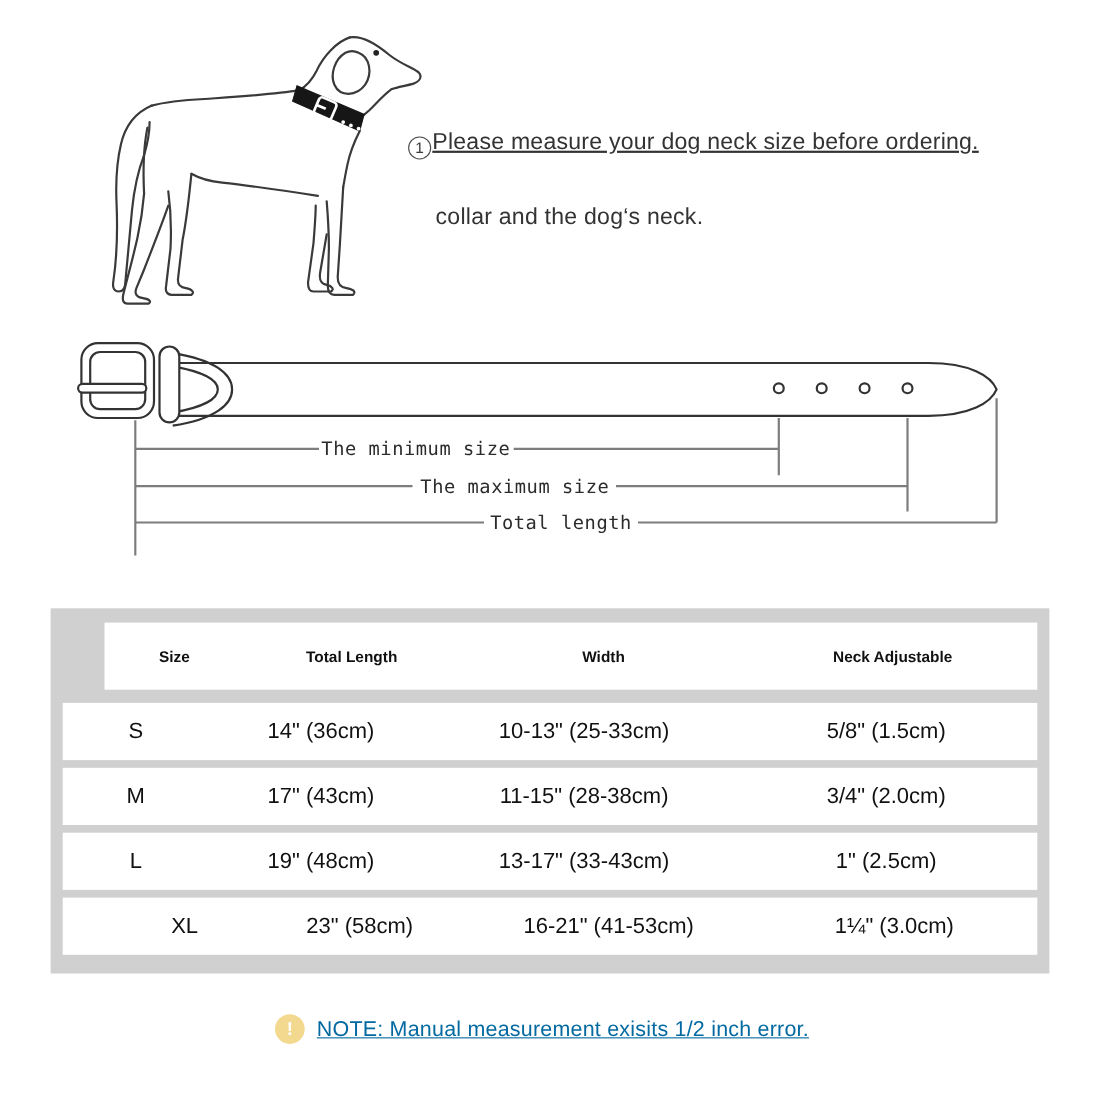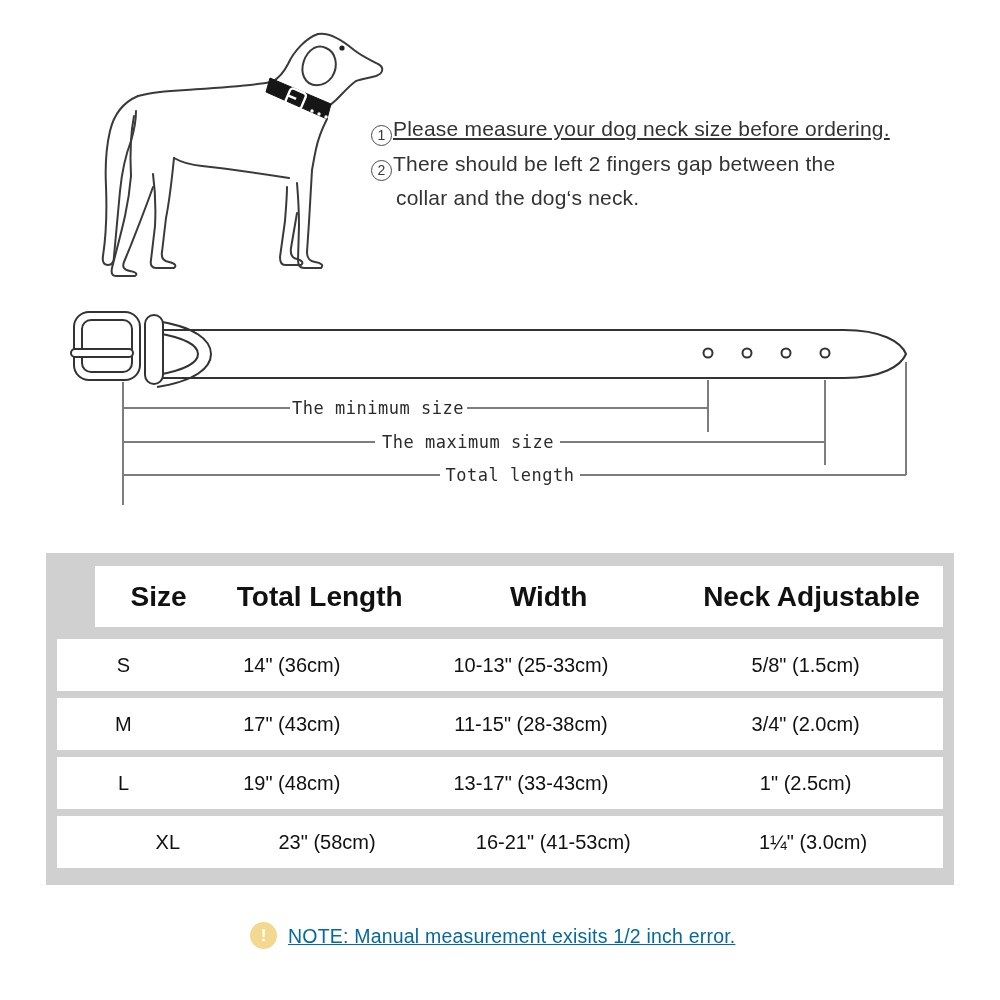--- a/index.html
+++ b/index.html
@@ -14,21 +14,21 @@
             vertical-align:-4px;margin-right:1px;box-sizing:border-box;}
 
   
   .diag-label{font-family:"DejaVu Sans Mono",monospace;font-size:17px;letter-spacing:0.5px;fill:#2b2b2b;}
 
   
   .size-table{position:absolute;left:46px;top:553px;width:908px;height:332px;
               background:#d0d0d0;box-sizing:border-box;padding:13px 11px 16px 11px;}
   .t-row{background:#ffffff;display:grid;grid-template-columns:15% 23% 31% 31%;
          align-items:center;text-align:center;}
-  .t-head{height:61px;margin-bottom:12px;font-weight:bold;font-size:28px;color:#111;margin-left:38px;}
+  .t-head{height:61px;margin-bottom:12px;font-weight:bold;font-size:14px;color:#111;margin-left:38px;}
   .t-data{height:52px;margin-bottom:7px;font-size:20px;color:#111;}
   .t-data:last-child{margin-bottom:0;padding-left:48px;}
 
   
   .note-icon{position:absolute;left:250px;top:922px;width:27px;height:27px;border-radius:50%;
              background:#f3d88f;color:#ffffff;font-weight:bold;font-size:17px;
              display:flex;align-items:center;justify-content:center;}
   .note-text{position:absolute;left:288px;top:925px;font-size:19.5px;color:#0369a1;letter-spacing:0.2px;text-decoration:underline;}
 
   svg{display:block;}
@@ -86,23 +86,20 @@
         <line x1="212" y1="83.5" x2="221" y2="83.5" stroke="#ffffff" stroke-width="2.4"></line>
       </g>
       <circle cx="237" cy="96" r="1.7" fill="#ffffff"></circle>
       <circle cx="244" cy="99" r="1.7" fill="#ffffff"></circle>
       <circle cx="251" cy="102" r="1.7" fill="#ffffff"></circle>
     </g>
   </svg>
 
   <div class="inst" style="left:371px;top:117px;text-decoration:underline;">
     <span class="circ-num">1</span><span>Please measure your dog neck size before ordering.</span>
-  </div>
-  <div class="inst" style="left:371px;top:152px;">
-    <span class="circ-num">2</span><span>There should be left 2 fingers gap between the</span>
   </div>
   <div class="inst" style="left:396px;top:186px;">
     <span>collar and the dog‘s neck.</span>
   </div>
 
   <svg class="abs" style="left:60px;top:300px;" width="900" height="215" viewBox="0 0 900 215">
 
     <path d="M 95 30 H 784 C 822 30 841 42 846 54 C 841 66 822 78 784 78 H 95 Z" fill="#ffffff" stroke="#333" stroke-width="2"></path>
 
     <g fill="#ffffff" stroke="#333" stroke-width="2">

